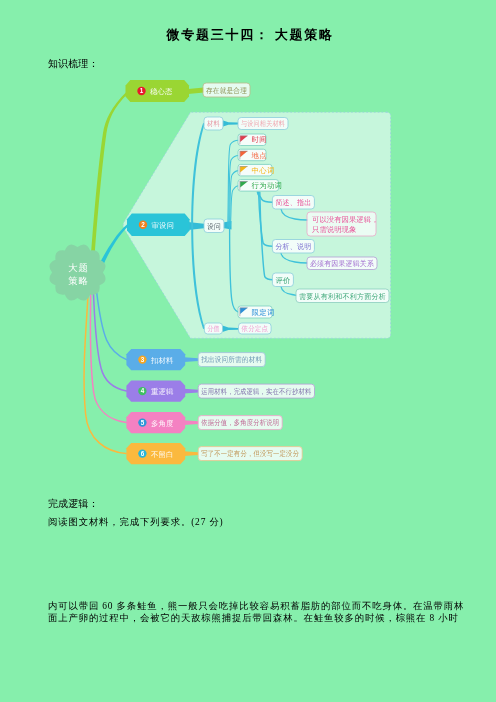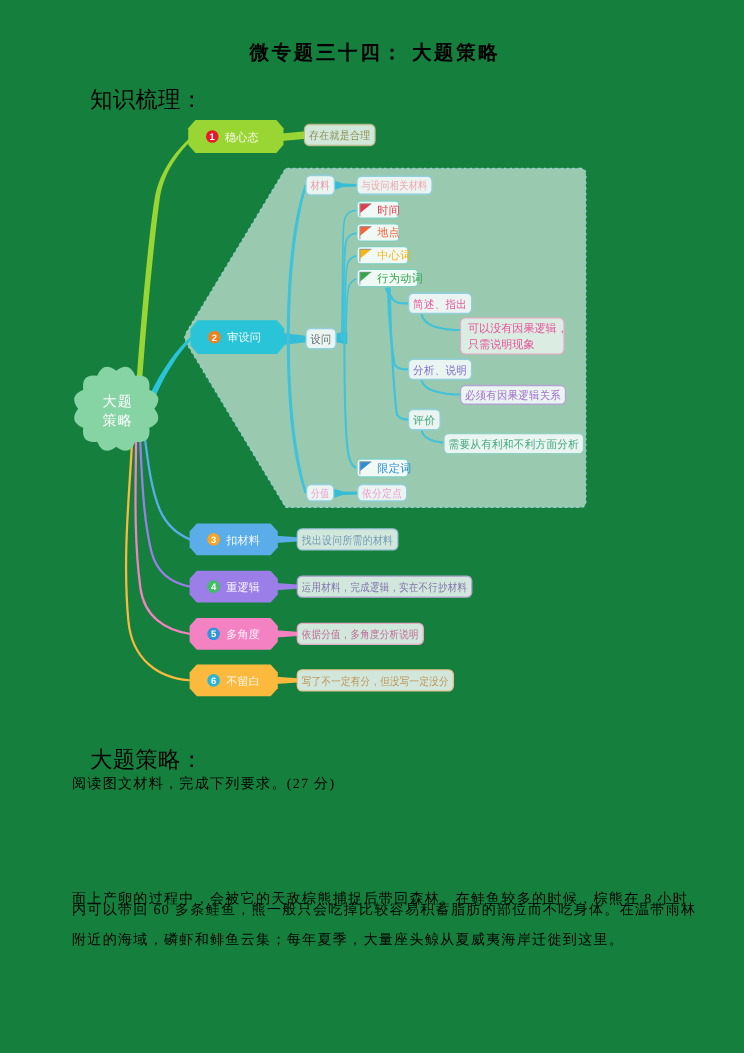--- a/index.html
+++ b/index.html
@@ -1,19 +1,19 @@
 <!DOCTYPE html>
 <html><head>
 <meta charset="utf-8">
 <style>
   html,body{margin:0;padding:0;background:#ffffff;}
   body{width:496px;height:702px;overflow:hidden;font-family:"Liberation Serif",serif;color:#000;-webkit-font-smoothing:antialiased;}
-  #page{position:relative;width:496px;height:702px;background:#15803d;}
+  #page{position:relative;width:496px;height:702px;background:#86efac;}
   #title{position:absolute;left:2px;top:26px;width:496px;text-align:center;font-size:13px;font-weight:bold;letter-spacing:1.75px;}
-  .lbl{position:absolute;left:60px;font-size:15px;letter-spacing:0.1px;}
+  .lbl{position:absolute;left:48px;font-size:10px;letter-spacing:0.1px;}
   #lbl-knowledge{top:57px;}
   #lbl-example{top:497px;}
   #q-line{position:absolute;left:48px;top:516px;font-size:9.4px;letter-spacing:0.85px;}
   .pline{position:absolute;left:48px;font-size:9.4px;letter-spacing:0.85px;white-space:nowrap;}
   #mapwrap{position:absolute;left:0;top:0;width:496px;height:702px;}
   svg{display:block;}
 </style>
 </head>
 <body>
 
@@ -195,18 +195,17 @@
             <rect x="307" y="257" width="70" height="12.5" rx="3.2" ry="3.2" fill="#fbfeff" fill-opacity="0.82" stroke="#b4a3d4" stroke-width="0.85"></rect>
             <text x="342" y="266" font-size="7.4px" text-anchor="middle" fill="#a36fd0" font-family="&quot;Liberation Sans&quot;,sans-serif" letter-spacing="0.25" textLength="64" lengthAdjust="spacingAndGlyphs">必须有因果逻辑关系</text>
           </g>
           <g>
             <rect x="296" y="289" width="93" height="13.5" rx="3.2" ry="3.2" fill="#fbfeff" fill-opacity="0.82" stroke="#8fd0c0" stroke-width="0.85"></rect>
             <text x="342.5" y="298.5" font-size="7.4px" text-anchor="middle" fill="#3fa87a" font-family="&quot;Liberation Sans&quot;,sans-serif" letter-spacing="0.25" textLength="87" lengthAdjust="spacingAndGlyphs">需要从有利和不利方面分析</text>
           </g>
         </g>
   </svg>
   </div>
-  <div class="lbl" id="lbl-example">大题策略：</div>
+  <div class="lbl" id="lbl-example">完成逻辑：</div>
   <div id="q-line">阅读图文材料，完成下列要求。(27 分)</div>
-  <div class="pline" style="top:593px">面上产卵的过程中，会被它的天敌棕熊捕捉后带回森林。在鲑鱼较多的时候，棕熊在 8 小时</div>
+  <div class="pline" style="top:612px">面上产卵的过程中，会被它的天敌棕熊捕捉后带回森林。在鲑鱼较多的时候，棕熊在 8 小时</div>
   <div class="pline" style="top:600px">内可以带回 60 多条鲑鱼，熊一般只会吃掉比较容易积蓄脂肪的部位而不吃身体。在温带雨林</div>
-  <div class="pline" style="top:620px">附近的海域，磷虾和鲱鱼云集；每年夏季，大量座头鲸从夏威夷海岸迁徙到这里。</div>
 </div>
 
 </body></html>

